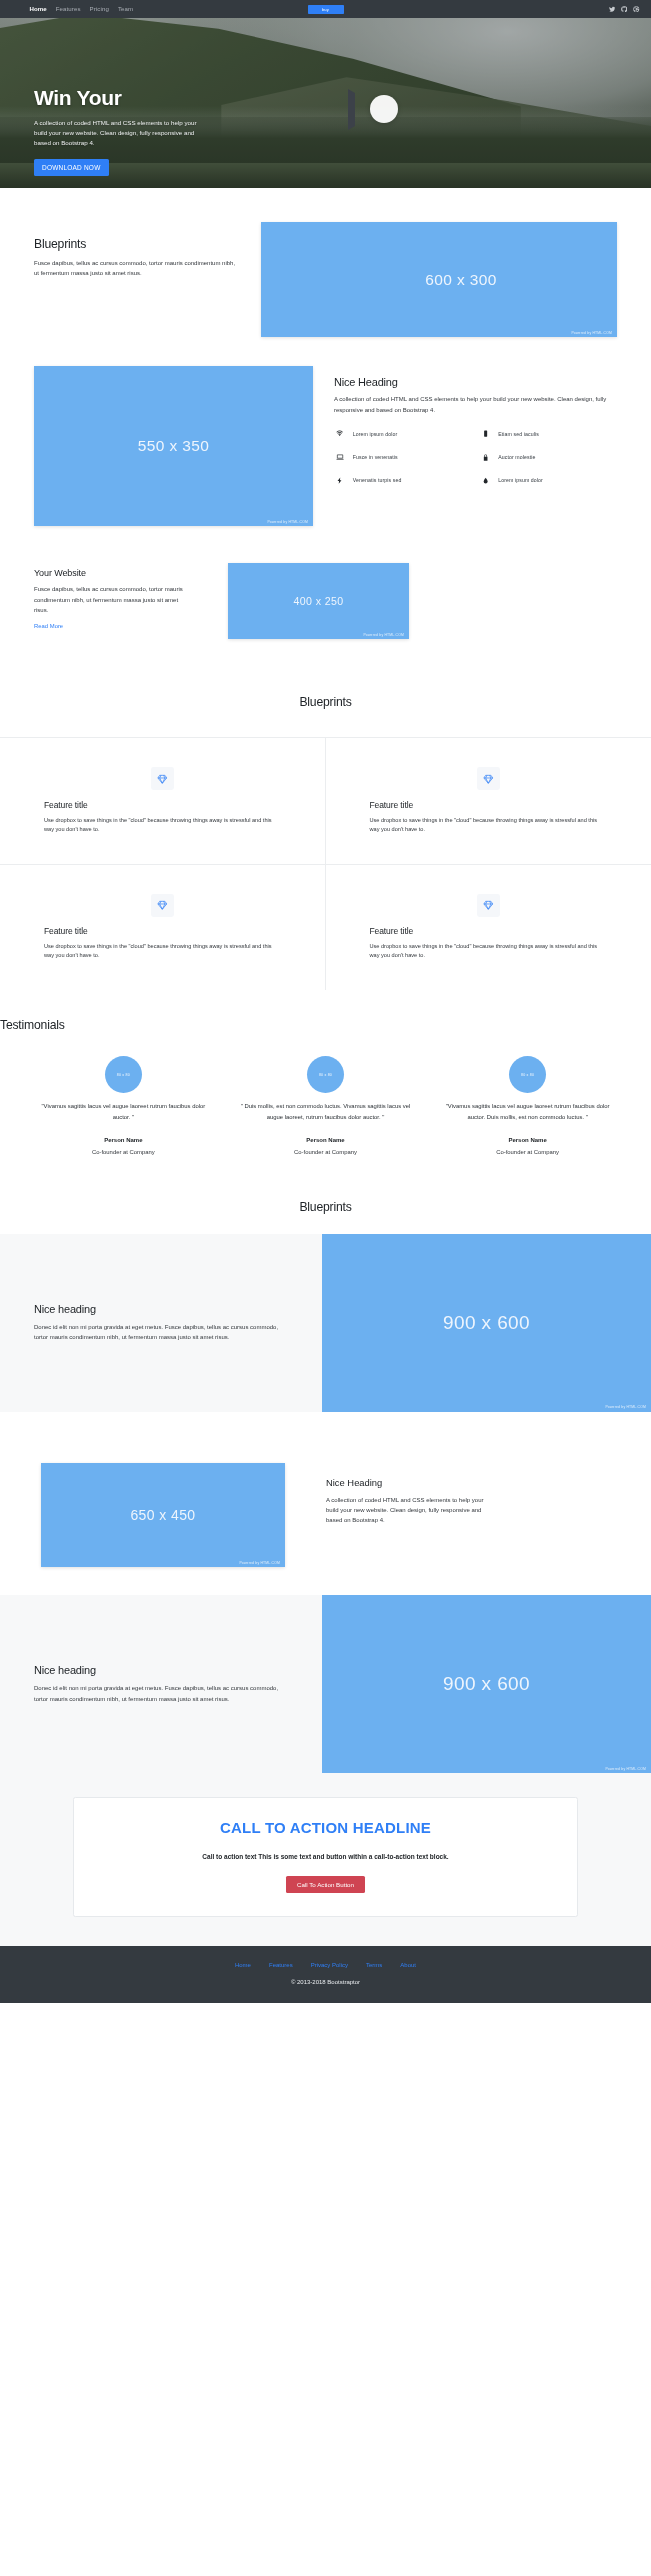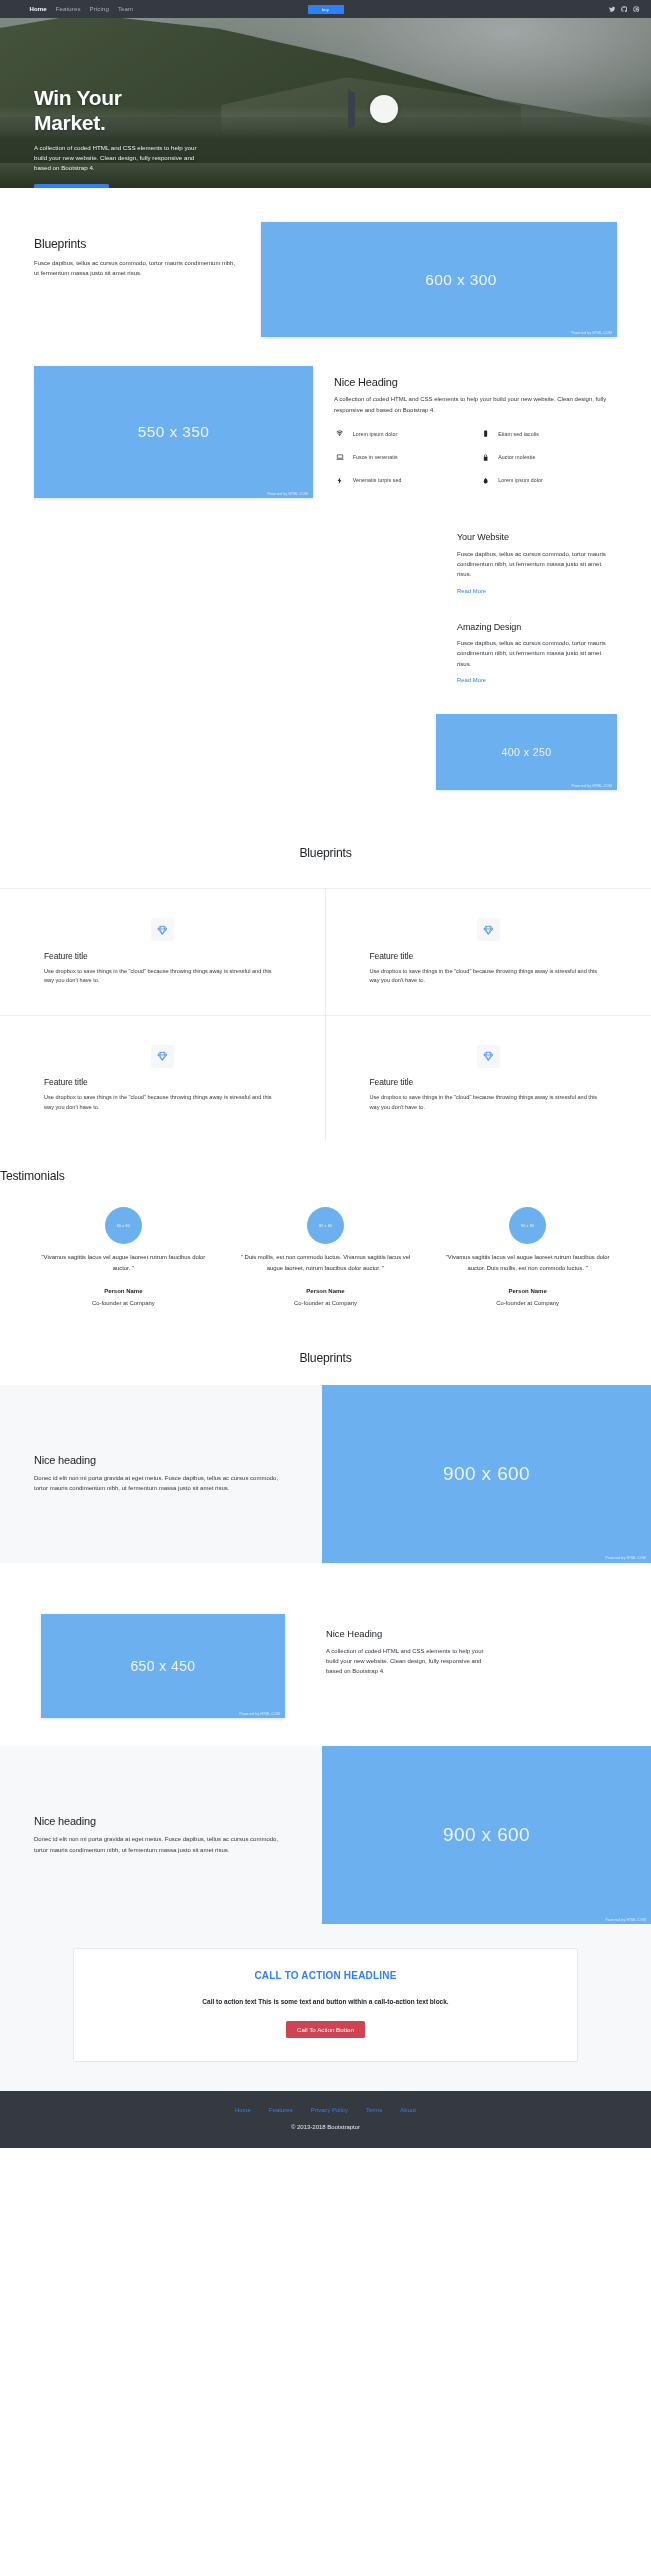--- a/index.html
+++ b/index.html
@@ -165,37 +165,37 @@
   
   .bp1 { display: flex; padding: 34px 0 29px; align-items: flex-start; }
   .bp1-left { width: 261px; padding: 14.7px 24.4px 0 34px; }
   .bp1-left h2 { margin-bottom: 7.3px; }
   .bp1-right { flex: 1; padding-right: 34px; }
   .ph-600 { height: 115px; box-shadow: 0 0.8px 3.3px rgba(0,0,0,.12); padding-left: 44px; }
 
   
   .nh { display: flex; padding: 0 0 34px; align-items: flex-start; }
   .nh-left { width: 313px; padding-left: 34px; }
-  .ph-550 { height: 132px; box-shadow: 0 0.8px 3.3px rgba(0,0,0,.12); }
+  .ph-550 { height: 160px; box-shadow: 0 0.8px 3.3px rgba(0,0,0,.12); }
   .nh-right { flex: 1; padding: 9.8px 34px 0 21px; }
   .nh-right h3 { margin-bottom: 6.5px; }
   .feat-grid {
     margin-top: 15.5px;
     display: grid;
     grid-template-columns: 1fr 1fr;
     row-gap: 15.5px;
     column-gap: 8.1px;
   }
   .feat-item { display: flex; align-items: center; gap: 7.3px; }
   .feat-ico { width: 11.4px; display: flex; justify-content: center; align-items: center; }
   .feat-ico svg { display: block; fill: #23272b; }
   .feat-txt { font-size: 5.2px; color: #343a40; letter-spacing: 0.1px; }
 
   
-  .tri { display: flex; padding: 0 34px 33px; gap: 26px; align-items: flex-end; flex-direction: column; }
+  .tri { display: flex; padding: 0 34px 33px; gap: 34px; align-items: center; }
   .tri-col { width: 160px; }
   .tri-col h3 { font-size: 9px; margin-bottom: 6.5px; font-weight: normal; letter-spacing: -0.1px; }
   .tri-more {
     display: inline-block; margin-top: 8.1px;
     font-size: 5.9px; color: #2f7ff6; text-decoration: none;
   }
   .ph-400 { width: 181px; height: 76px; box-shadow: 0 0.8px 3.3px rgba(0,0,0,.12); margin-top: 3.3px; }
   .ph-400 .ph-label { font-size: 10.6px; }
 
   
@@ -258,21 +258,21 @@
   .cta-sec { background: #f7f8f9; padding: 24.4px 0 29px; }
   .cta-box {
     width: 505px; margin: 0 auto;
     background: #ffffff;
     border: 0.8px solid #e6e9ec;
     border-radius: 2.4px;
     text-align: center;
     padding: 21px 16.3px 23px;
   }
   .cta-head {
-    font-size: 10px; font-weight: bold; color: #2f7ff6;
+    font-size: 15px; font-weight: bold; color: #2f7ff6;
     letter-spacing: 0.2px; margin-bottom: 17px;
   }
   .cta-text { font-size: 6.5px; font-weight: bold; color: #212529; margin-bottom: 14.7px; }
   .cta-btn {
     background: #cf4452; color: #fff; border: none;
     font-size: 6.2px; padding: 4.9px 10.6px; border-radius: 1.6px; cursor: pointer;
   }
 
   
   .footer { background: #343a40; padding: 16.3px 0 18px; text-align: center; }
@@ -316,21 +316,20 @@
     <div class="hero-sky"></div>
     <div class="hero-ridge"></div>
     <div class="hero-ridge2"></div>
     <div class="hero-fog"></div>
     <div class="hero-forest"></div>
     <div class="hero-valley"></div>
     <div class="hero-scrim"></div>
     <div class="hero-inner">
       <div class="hero-title">
         <div>Win Your</div>
-        <div>Market.</div>
       </div>
       <p class="hero-sub">A collection of coded HTML and CSS elements to help your build your new website. Clean design, fully responsive and based on Bootstrap 4.</p>
       <button class="hero-btn">DOWNLOAD NOW</button>
     </div>
     <div class="hero-play">
       <div class="tri"></div>
     </div>
   </div>
 
   <div class="bp1">
@@ -410,25 +409,20 @@
       </div>
     </div>
   </div>
 
   <div class="tri">
     <div class="tri-col">
       <h3>Your Website</h3>
       <p class="body">Fusce dapibus, tellus ac cursus commodo, tortor mauris condimentum nibh, ut fermentum massa justo sit amet risus.</p>
       <a class="tri-more" href="#">Read More</a>
     </div>
-    <div class="tri-col">
-      <h3>Amazing Design</h3>
-      <p class="body">Fusce dapibus, tellus ac cursus commodo, tortor mauris condimentum nibh, ut fermentum massa justo sit amet risus.</p>
-      <a class="tri-more" href="#">Read More</a>
-    </div>
     <div class="ph ph-400">
       <span class="ph-label">400 x 250</span>
       <span class="ph-wm">Powered by HTML.COM</span>
     </div>
   </div>
 
   <div class="bpf">
     <h2 class="sec-title">Blueprints</h2>
     <div class="feat-rows">
       <div class="feat-cell">

